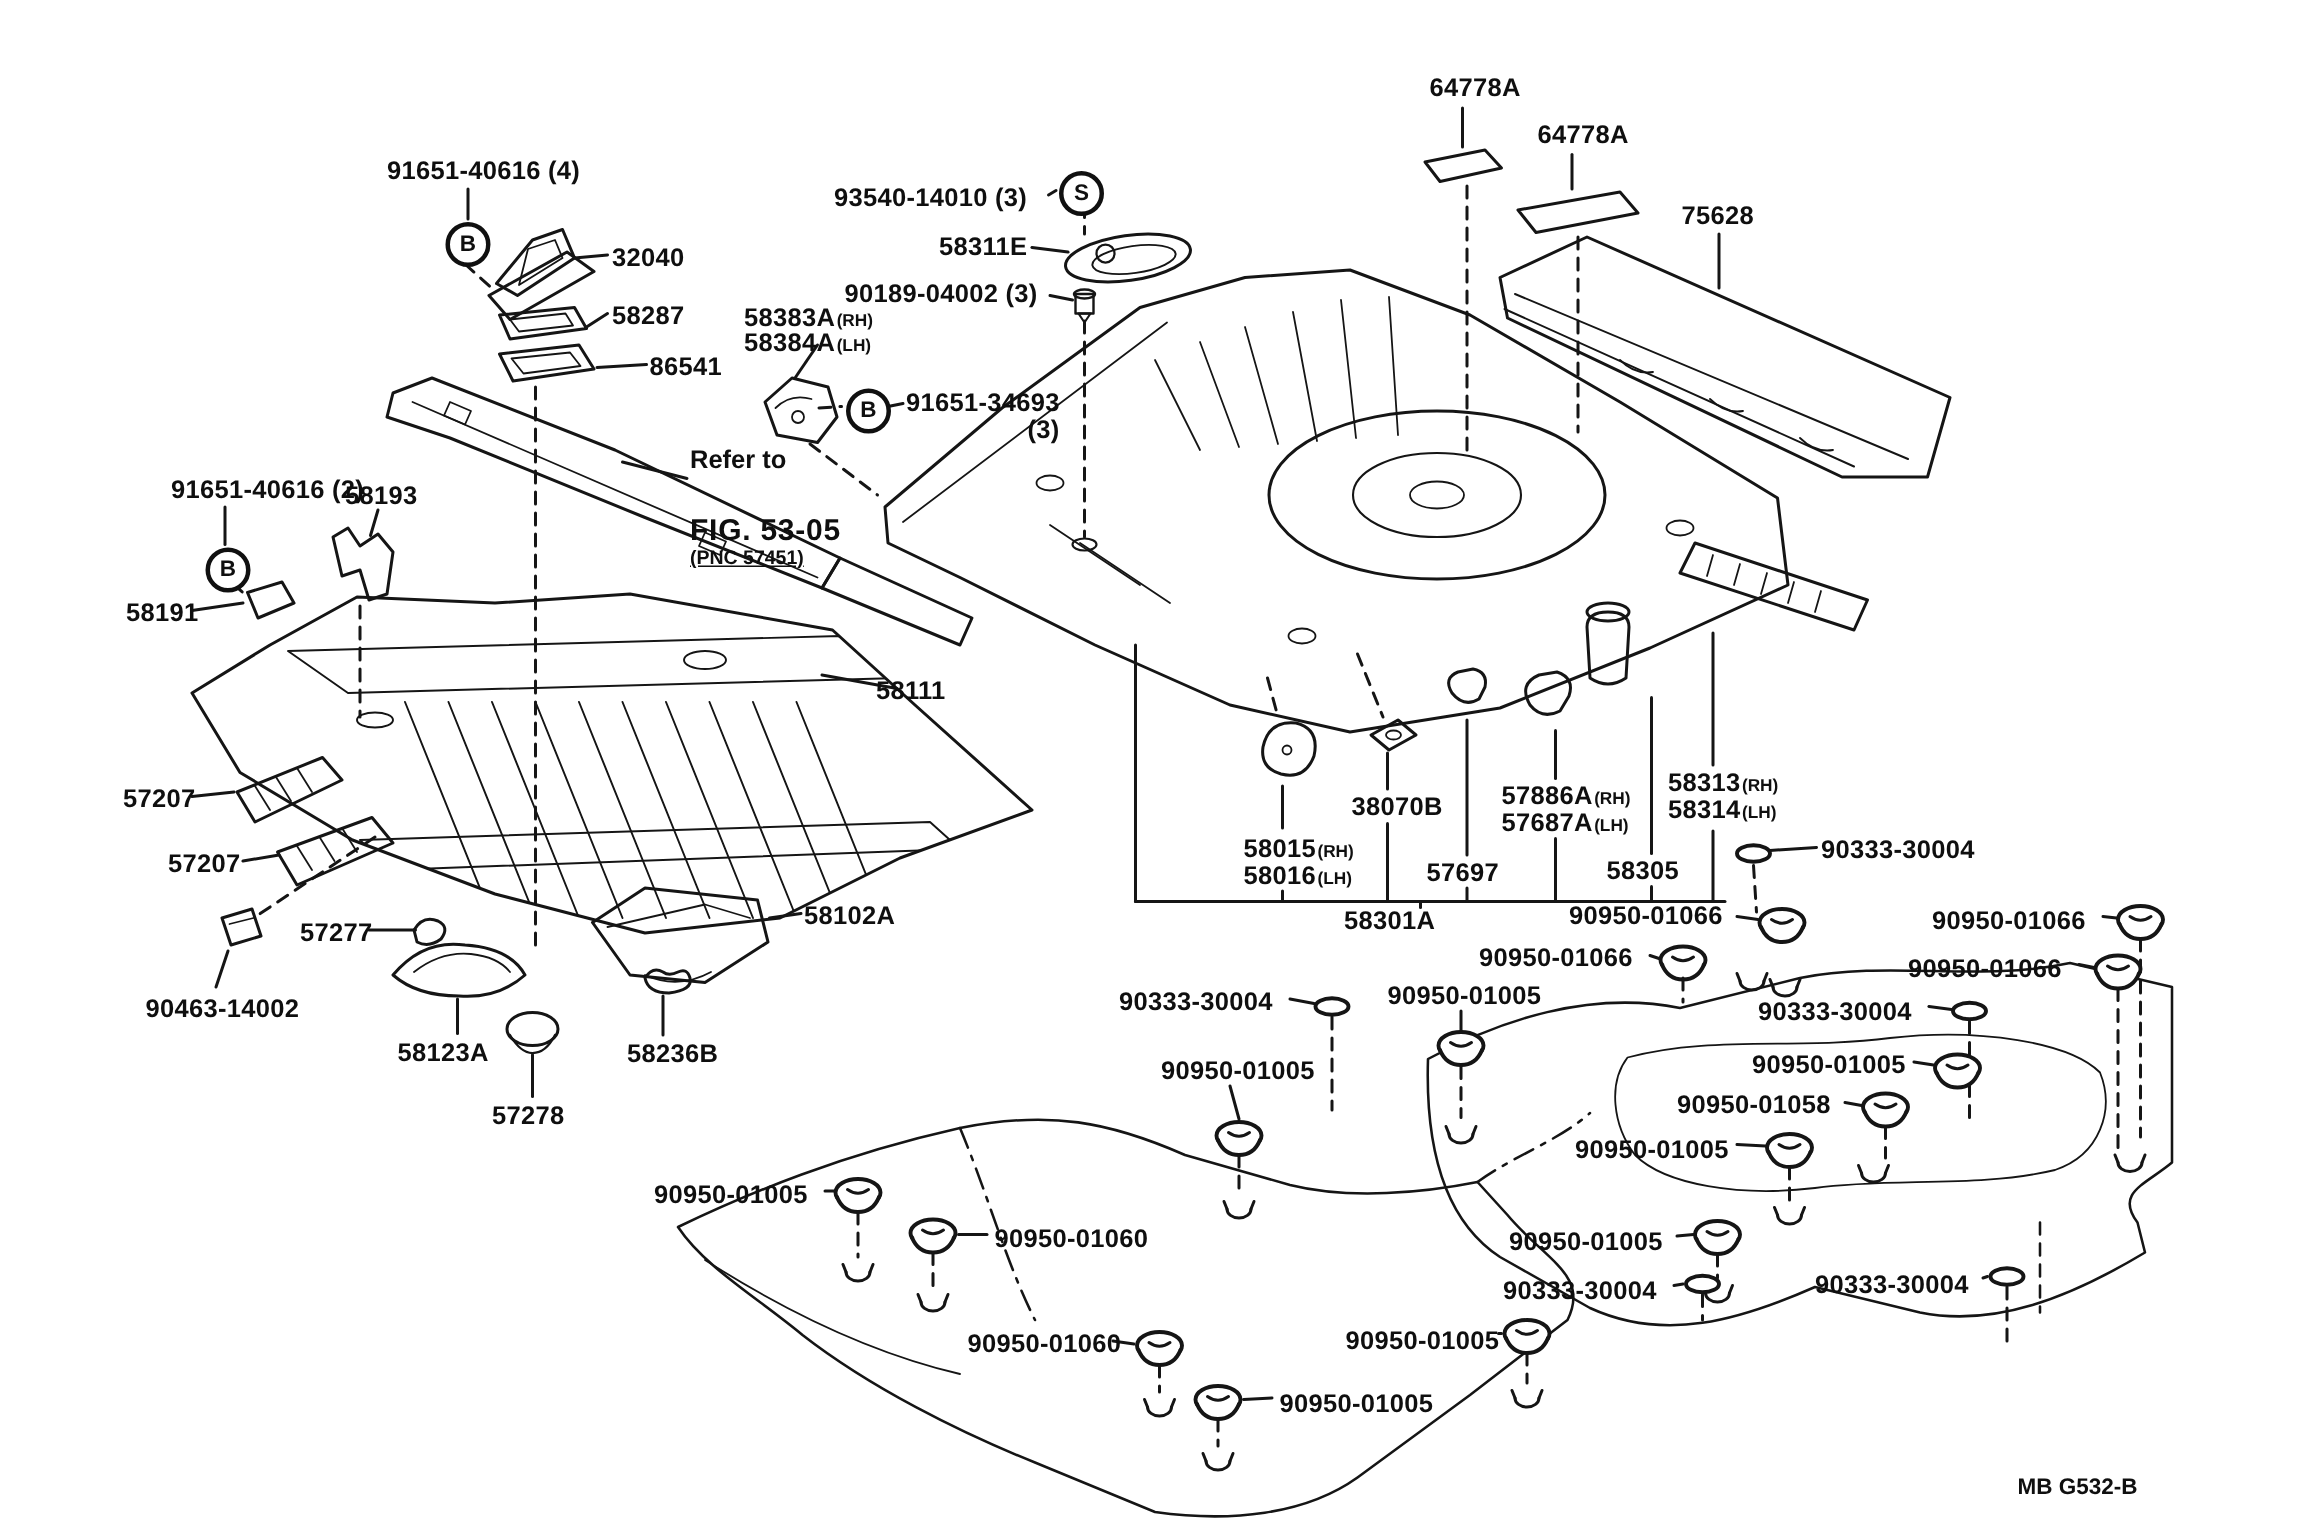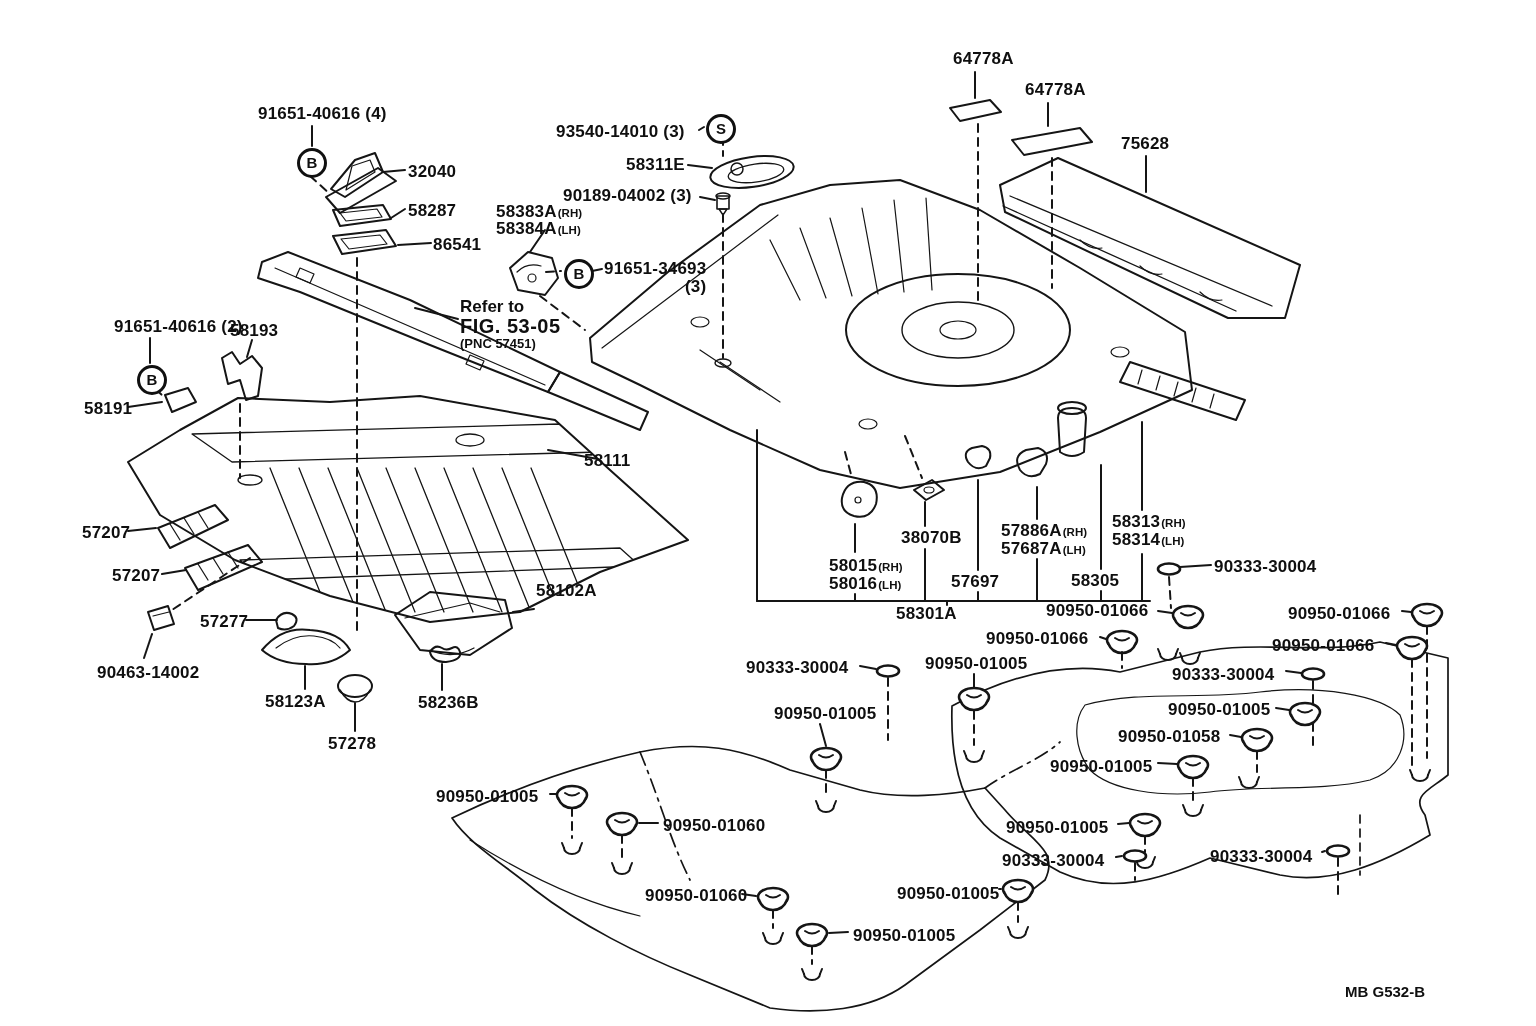--- a/index.html
+++ b/index.html
@@ -13,22 +13,22 @@
     font:bold 17px/19px "Liberation Sans", sans-serif;letter-spacing:.2px;
   }
   .lbl .sfx{font-size:11.5px;letter-spacing:0;margin-left:1px;}
   .sym{
     position:absolute;z-index:2;width:24px;height:24px;border:3px solid #101010;
     border-radius:50%;text-align:center;color:#0f0f0f;background:#fff;
     font:bold 15px/24px "Liberation Sans", sans-serif;
   }
   .note{position:absolute;z-index:2;color:#0f0f0f;}
   .note .n1{font:bold 17px/19px "Liberation Sans", sans-serif;}
-  .note .n2{font:bold 20px/21px "Liberation Sans", sans-serif;letter-spacing:.5px;}
-  .note .n3{font:bold 13px/14px "Liberation Sans", sans-serif;}
+  .note .n2{font:bold 20px/21px "Liberation Sans", sans-serif;letter-spacing:.5px;margin-top:28px;}
+  .note .n3{font:bold 13px/14px "Liberation Sans", sans-serif;text-decoration:underline;}
   .figcode{position:absolute;z-index:2;color:#0f0f0f;font:bold 15px/16px "Liberation Sans", sans-serif;}
 </style>
 </head>
 <body>
 
 <div class="stage">
 
 <svg class="art" width="1536" height="1026" viewBox="0 0 1536 1026" fill="none" stroke="#151515" stroke-width="2" stroke-linecap="round" stroke-linejoin="round">
   <defs>
     <g id="plug">
@@ -347,21 +347,21 @@
 <div class="lbl" style="left:230px;top:321px">58193</div>
 <div class="lbl" style="left:84px;top:399px">58191</div>
 <div class="lbl" style="left:584px;top:451px">58111</div>
 <div class="lbl" style="left:82px;top:523px">57207</div>
 <div class="lbl" style="left:112px;top:566px">57207</div>
 <div class="lbl" style="left:200px;top:612px">57277</div>
 <div class="lbl" style="left:97px;top:663px">90463-14002</div>
 <div class="lbl" style="left:265px;top:692px">58123A</div>
 <div class="lbl" style="left:328px;top:734px">57278</div>
 <div class="lbl" style="left:418px;top:693px">58236B</div>
-<div class="lbl" style="left:536px;top:581px">58102A</div>
+<div class="lbl" style="left:536px;top:601px">58102A</div>
 <div class="lbl" style="left:953px;top:49px">64778A</div>
 <div class="lbl" style="left:1025px;top:80px">64778A</div>
 <div class="lbl" style="left:1121px;top:134px">75628</div>
 <div class="lbl" style="left:901px;top:528px">38070B</div>
 <div class="lbl" style="left:829px;top:556px"><span>58015</span><span class="sfx">(RH)</span></div>
 <div class="lbl" style="left:829px;top:574px"><span>58016</span><span class="sfx">(LH)</span></div>
 <div class="lbl" style="left:951px;top:572px">57697</div>
 <div class="lbl" style="left:1001px;top:521px"><span>57886A</span><span class="sfx">(RH)</span></div>
 <div class="lbl" style="left:1001px;top:539px"><span>57687A</span><span class="sfx">(LH)</span></div>
 <div class="lbl" style="left:1112px;top:512px"><span>58313</span><span class="sfx">(RH)</span></div>

